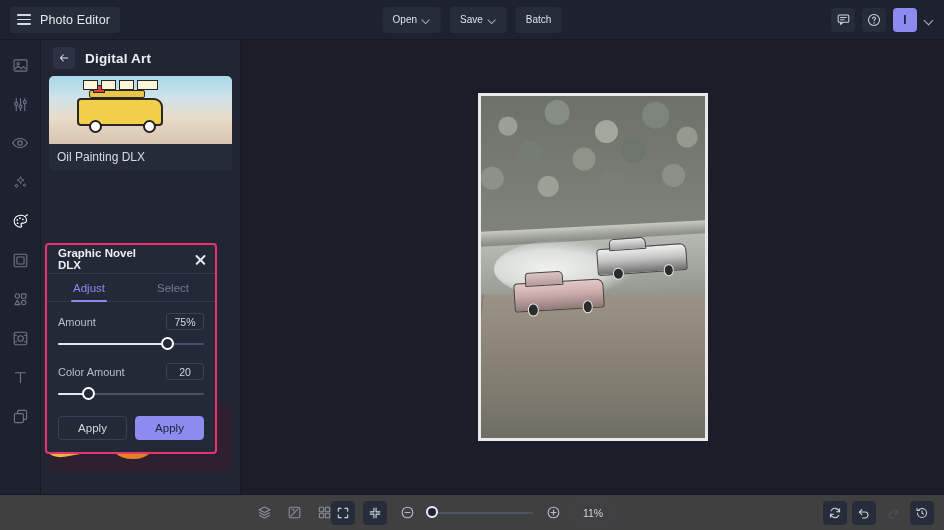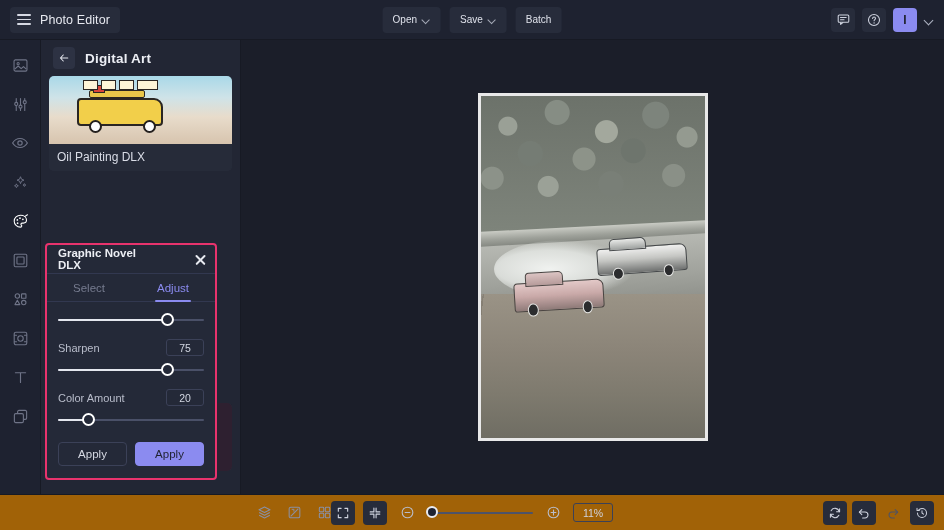--- a/index.html
+++ b/index.html
@@ -323,21 +323,21 @@
   }
   .car-b .roof {
     position:absolute; left:14%; top:-40%; width:42%; height:48%;
     background: linear-gradient(180deg,#e8e9e7,#9fa2a0); border:1px solid #45484a;
     border-radius: 5px 6px 0 0;
   }
   .wheelc { position:absolute; bottom:-22%; width:12%; height:48%; background:#2b2c2e; border-radius:50%; border:1.5px solid #e6e6e4; }
 
   
   .bottombar {
-    height: 36px; flex: 0 0 36px; background: #a16207;
+    height: 36px; flex: 0 0 36px; background: #404040;
     border-top: 1px solid #171a24;
     display: flex; align-items: center; position: relative;
   }
   .bb-left { display:flex; align-items:center; gap: 6px; margin-left: 252px; }
   .bb-center {
     position:absolute; left: 50%; transform: translateX(-50%);
     display:flex; align-items:center; gap: 8px;
   }
   .bb-right { margin-left:auto; display:flex; align-items:center; gap: 5px; padding-right: 10px; }
   .bb-icon {
@@ -524,45 +524,38 @@
         </div>
       </div>
 
       <div class="fx-panel">
         <div class="fx-head">
           <div class="fx-title">Graphic Novel DLX</div>
           <div class="fx-close"></div>
         </div>
 
         <div class="fx-tabs">
+          <div class="fx-tab active">Adjust</div>
           <div class="fx-tab">Select</div>
-          <div class="fx-tab active">Adjust</div>
         </div>
 
         <div class="fx-body">
-
-          <div class="fx-row">
-            <div class="slider">
-              <span class="track"></span>
-              <span class="fill" style="width:75%"></span>
-              <span class="knob" style="left:75%"></span>
-            </div>
-          </div>
 
           <div class="fx-row">
             <div class="fx-row-top">
-              <span class="fx-label">Sharpen</span>
-              <span class="fx-value">75</span>
+              <span class="fx-label">Amount</span>
+              <span class="fx-value">75%</span>
             </div>
             <div class="slider">
               <span class="track"></span>
               <span class="fill" style="width:75%"></span>
               <span class="knob" style="left:75%"></span>
             </div>
           </div>
+
 
           <div class="fx-row">
             <div class="fx-row-top">
               <span class="fx-label">Color Amount</span>
               <span class="fx-value">20</span>
             </div>
             <div class="slider">
               <span class="track"></span>
               <span class="fill" style="width:21%"></span>
               <span class="knob" style="left:21%"></span>

